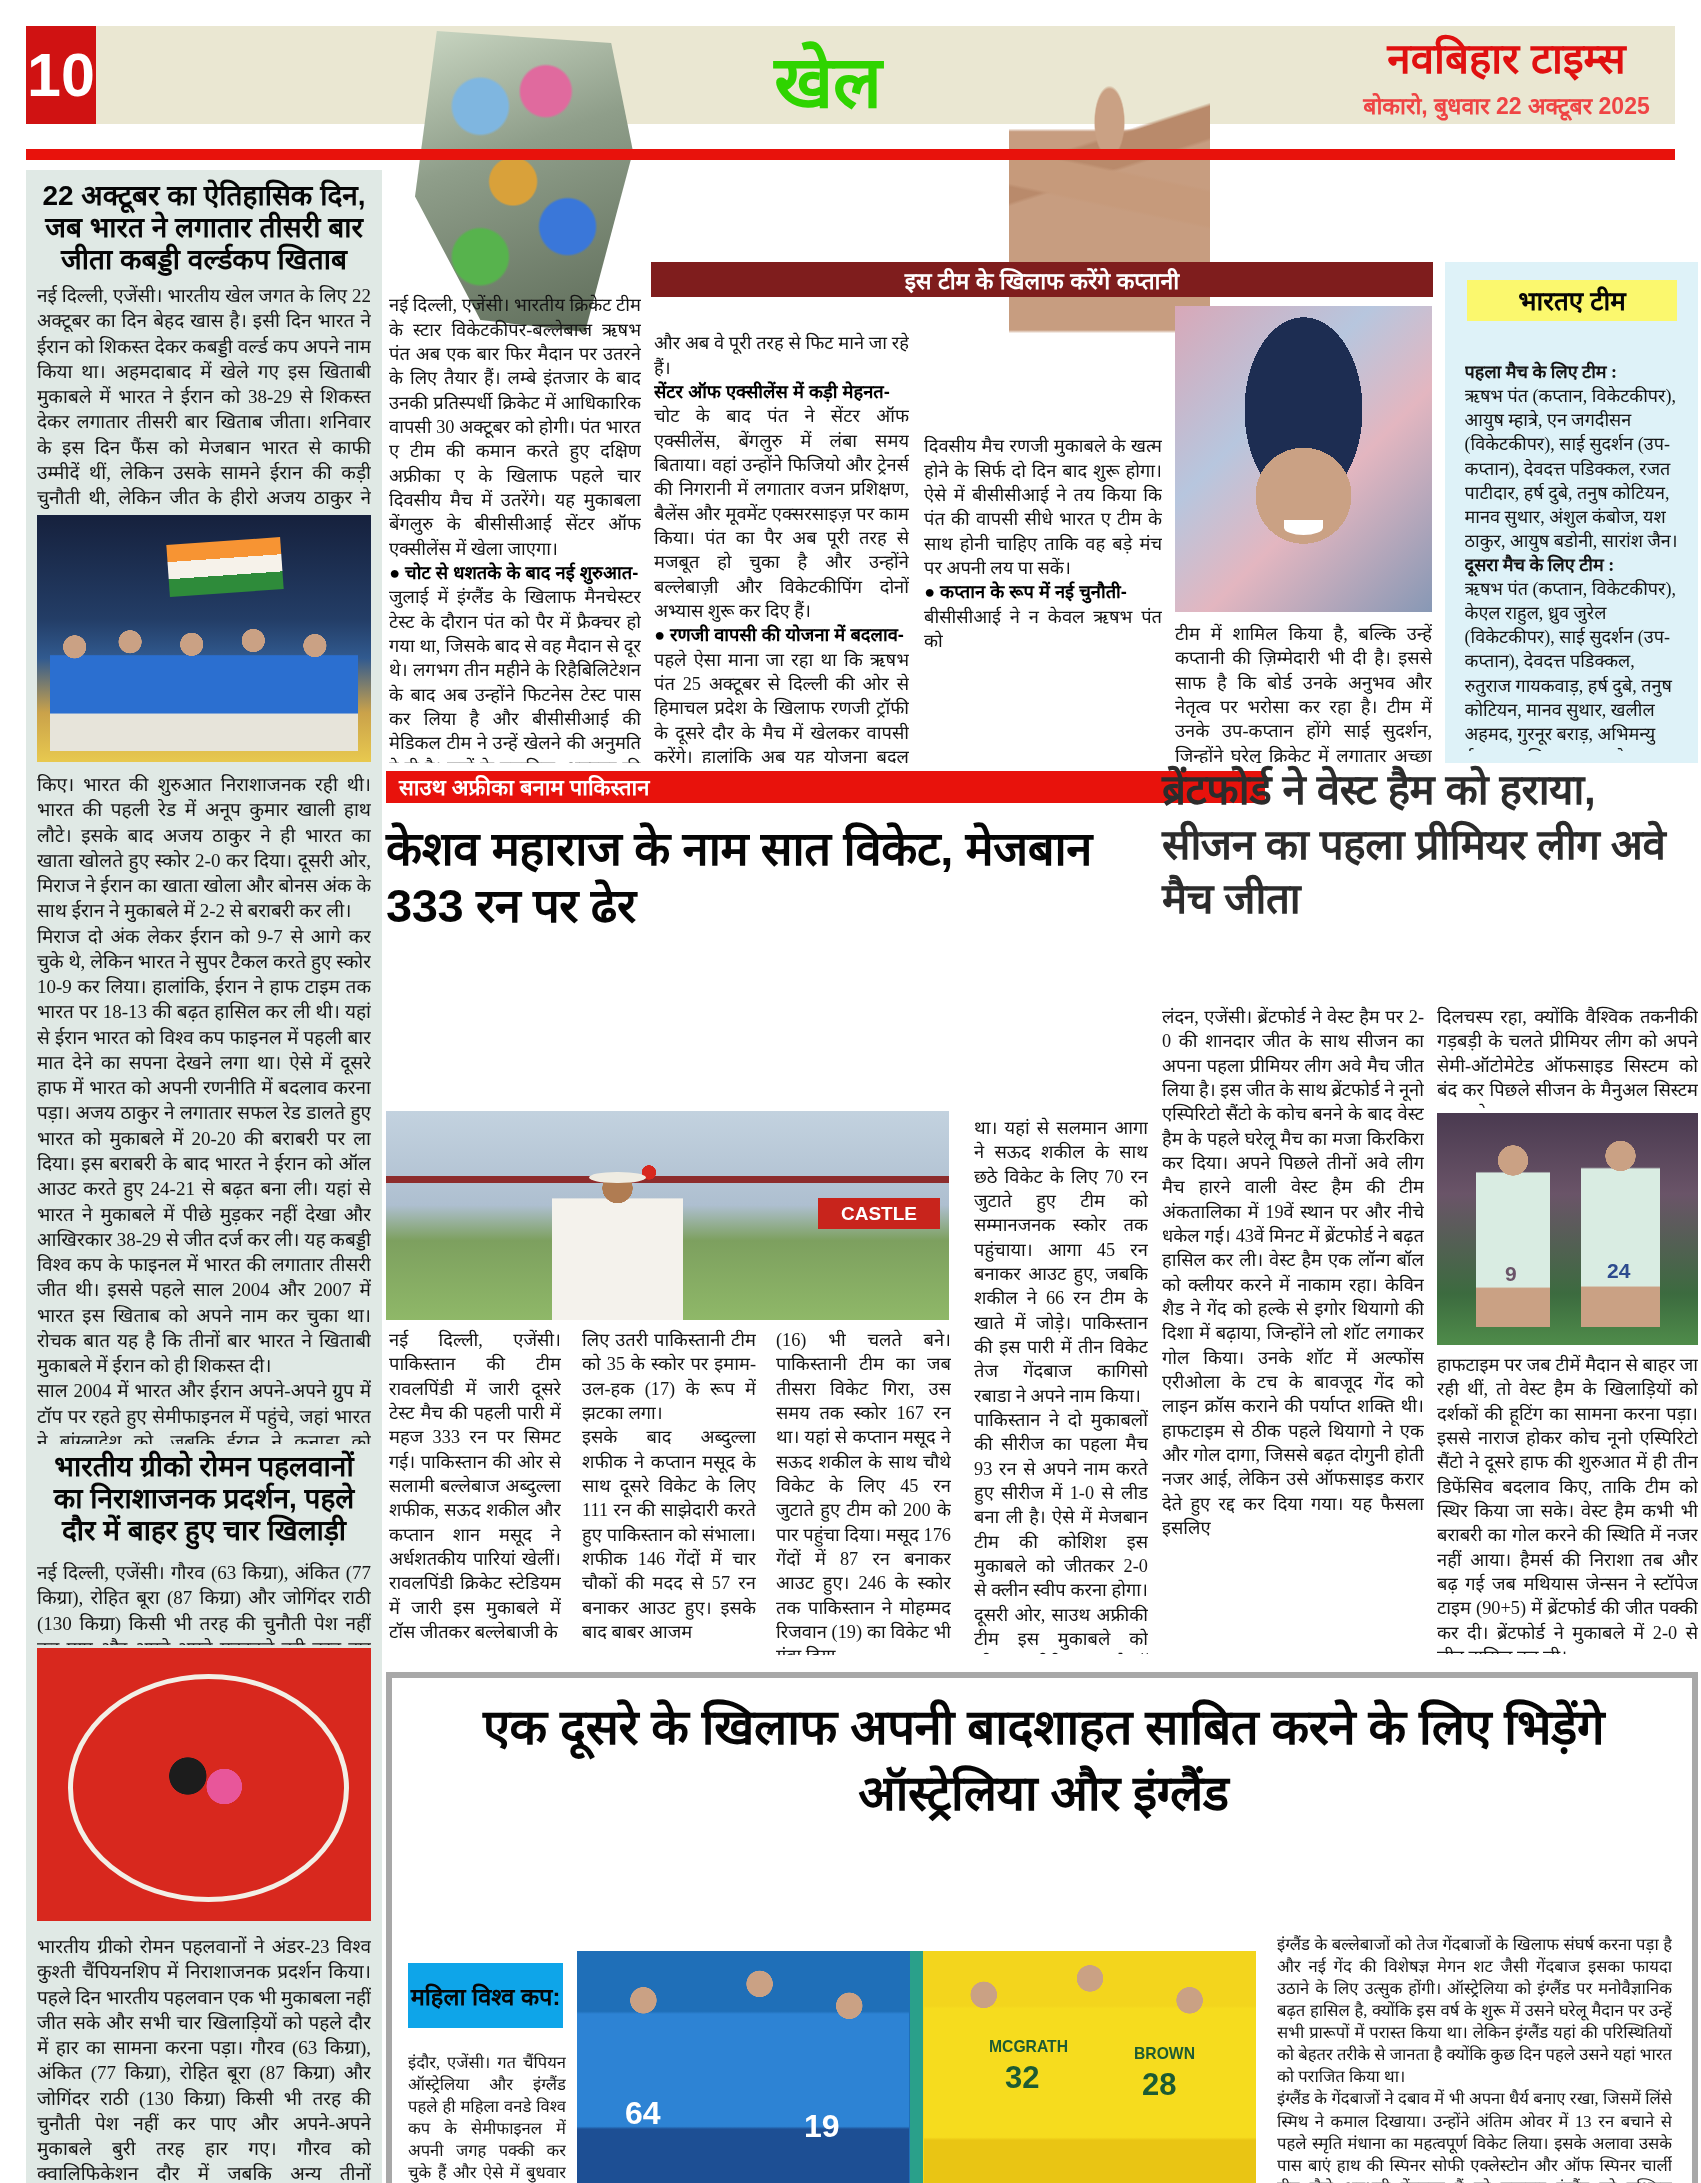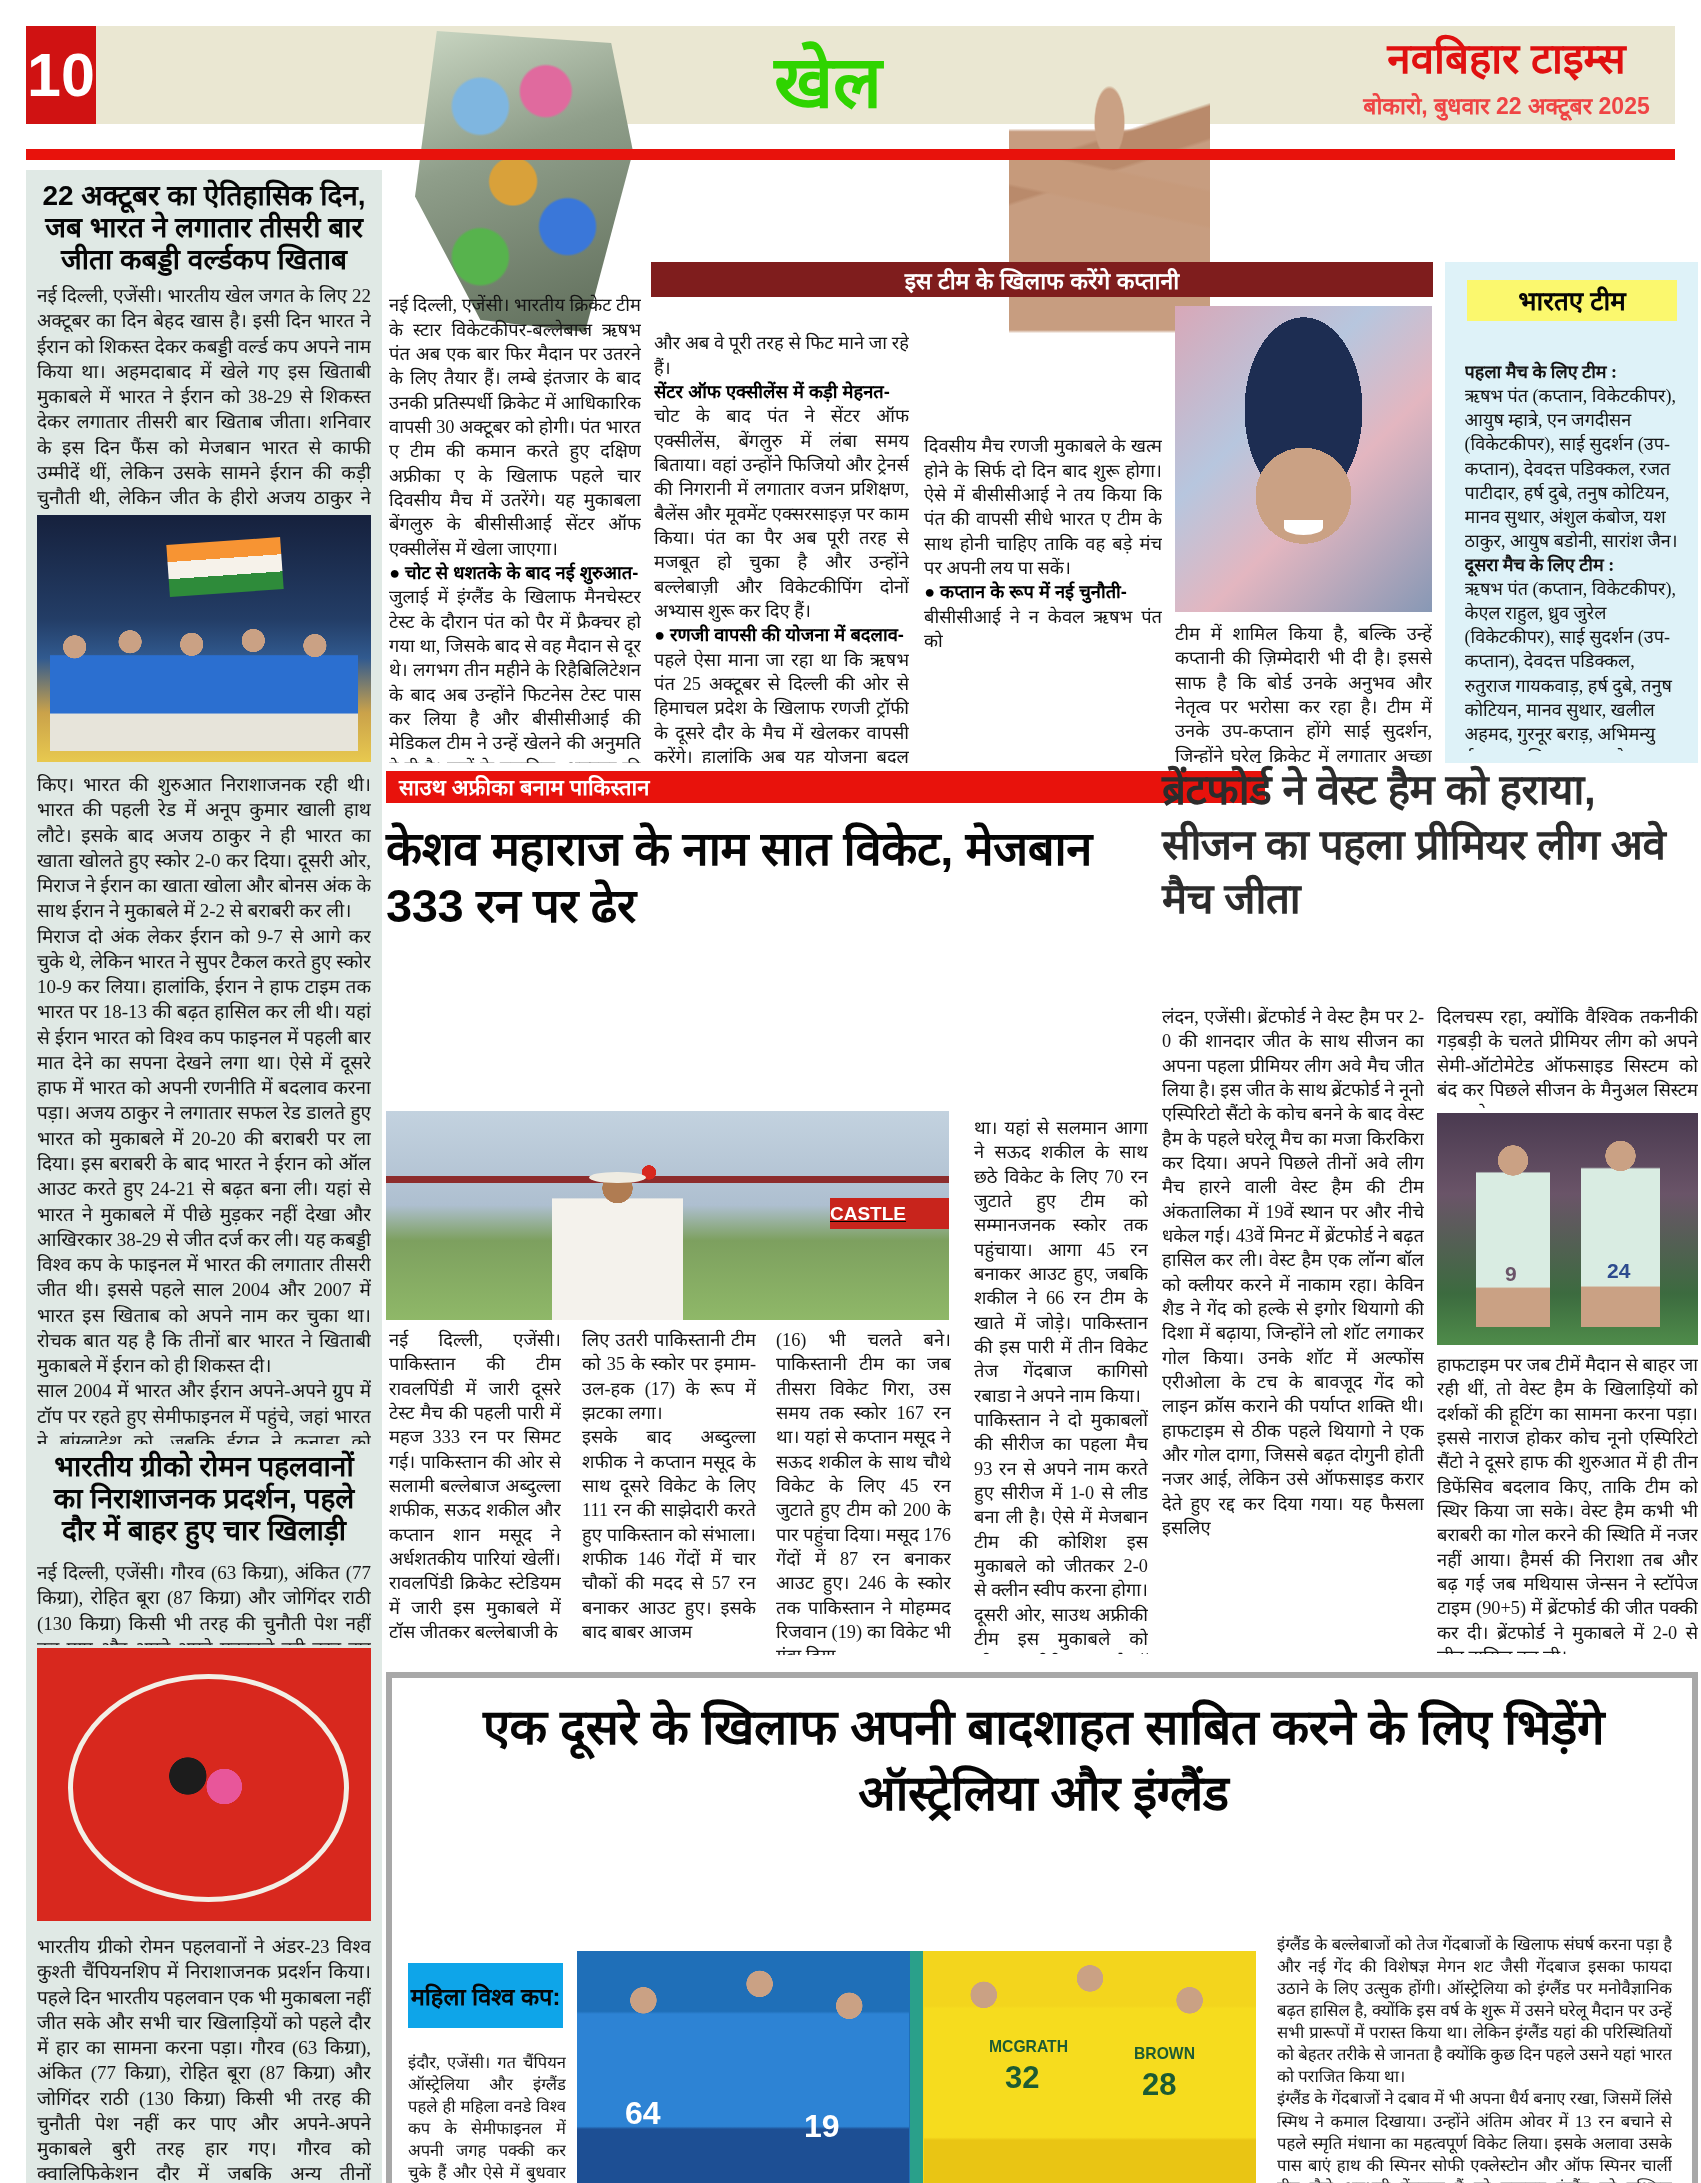--- a/index.html
+++ b/index.html
@@ -141,21 +141,21 @@
 
   <div class="abs" style="left:386px;top:771px;width:879px;height:32px;background:#e8120c;display:flex;align-items:flex-start;">
     <span class="hl" style="color:#fff;font-size:22px;padding-left:13px;">साउथ अफ्रीका बनाम पाकिस्तान</span>
   </div>
 
   <div class="abs hl" style="left:386px;top:820px;width:760px;font-size:47px;line-height:1.22;letter-spacing:-0.4px;">केशव महाराज के नाम सात विकेट, मेजबान 333 रन पर ढेर</div>
 
   <div class="abs photo" style="left:386px;top:1111px;width:563px;height:209px;
               background:linear-gradient(180deg,#c3d2df 0%,#aebfd0 45%,#7da05f 62%,#8fb868 100%);">
     <div class="abs" style="left:0;top:65px;width:563px;height:7px;background:#8d2c2c;"></div>
-    <div class="abs" style="left:444px;top:87px;width:122px;height:31px;background:#c8241c;display:flex;align-items:center;text-decoration:underline;">
+    <div class="abs" style="left:432px;top:87px;width:122px;height:31px;background:#c8241c;display:flex;align-items:center;justify-content:center;">
       <span class="jersey-num" style="color:#fff;font-size:19px;">CASTLE</span>
     </div>
     <div class="abs" style="left:166px;top:52px;width:131px;height:157px;
                 background:
                   radial-gradient(circle at 50% 16%, #b07c52 0 15px, transparent 15.3px),
                   radial-gradient(circle at 74% 6%, #d8281e 0 7px, transparent 7.4px),
                   linear-gradient(180deg, transparent 0 22%, #f4f2ec 23% 100%);"></div>
     <div class="abs" style="left:203px;top:61px;width:57px;height:11.4px;background:#efece2;border-radius:50%;"></div>
   </div>
 

